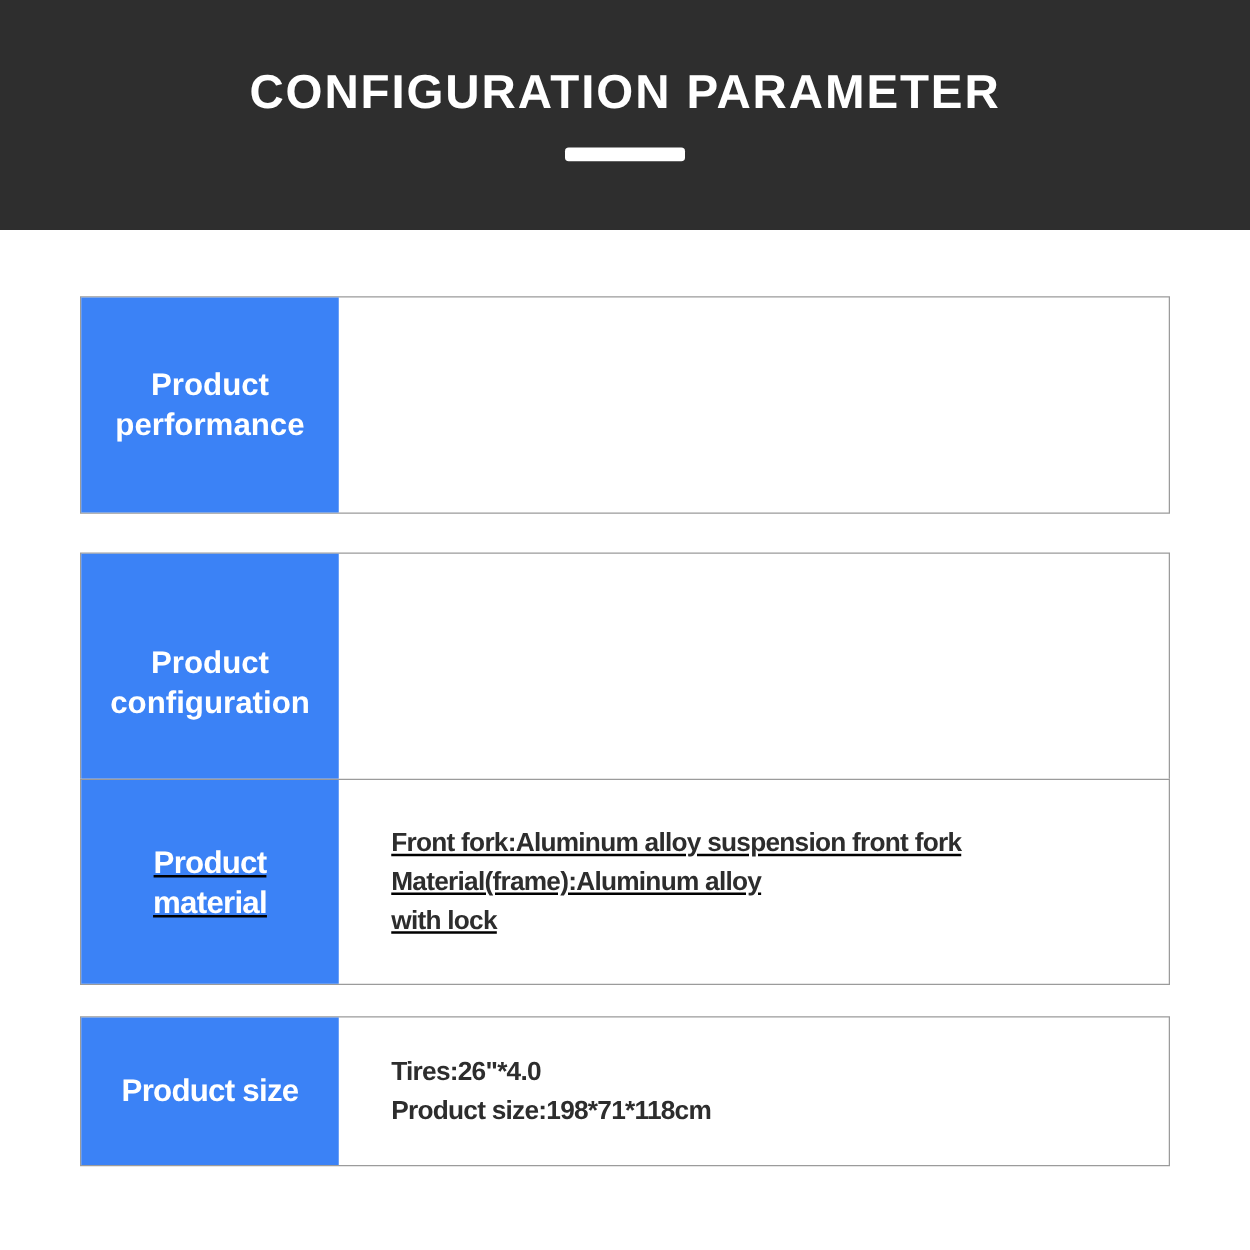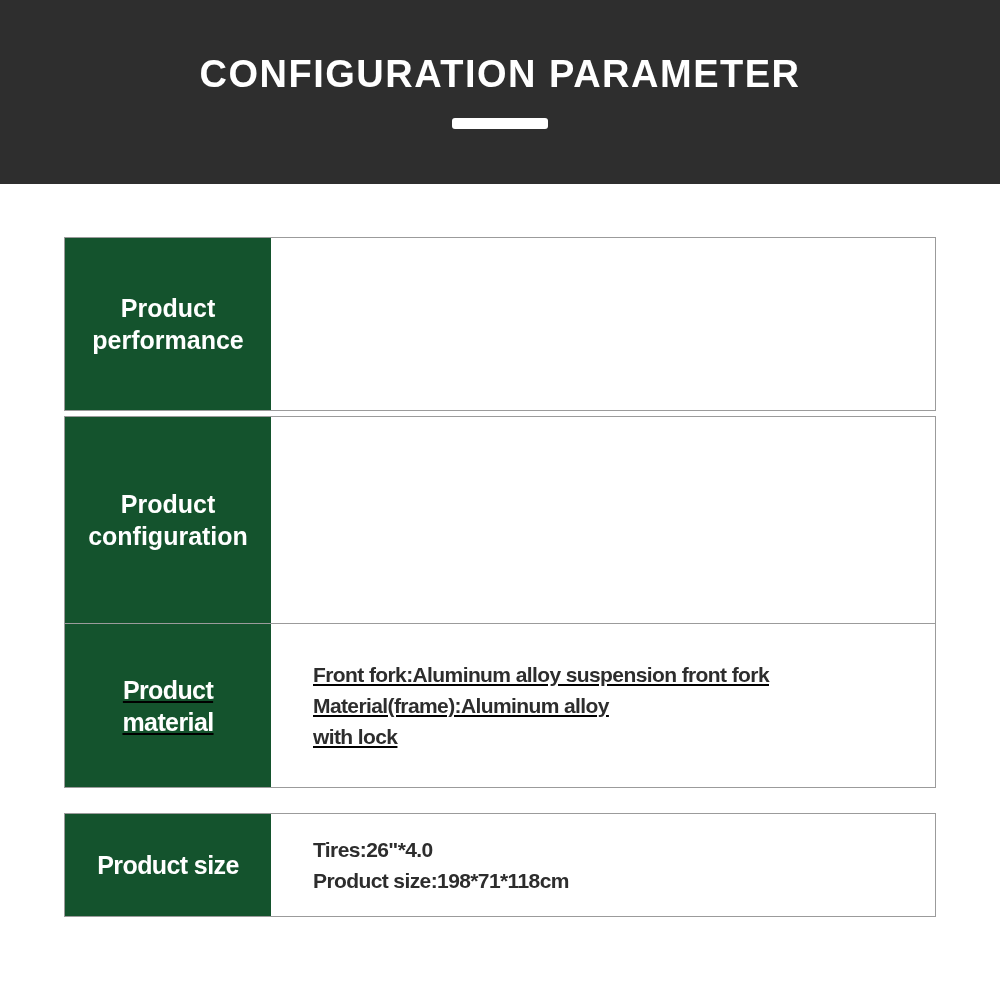--- a/index.html
+++ b/index.html
@@ -43,28 +43,28 @@
   .row {
     position: absolute;
     left: 64px;
     width: 872px;
     border: 1px solid #9b9b9b;
     background: #ffffff;
     box-sizing: border-box;
     display: flex;
   }
   .row-1 { top: 237px; height: 174px; }
-  .row-2 { top: 416px; height: 208px; }
+  .row-2 { top: 442px; height: 208px; }
   .row-3 { top: 623px; height: 165px; text-decoration: underline; }
-  .row-4 { top: 813px; height: 104px; }
+  .row-4 { top: 813px; height: 120px; }
 
   .row-label {
     width: 206px;
     flex: 0 0 206px;
-    background: #14532d;
+    background: #3b82f6;
     color: #ffffff;
     display: flex;
     align-items: center;
     justify-content: center;
     text-align: center;
     font-size: 25px;
     font-weight: bold;
     line-height: 32px;
     padding: 0 10px;
     box-sizing: border-box;

